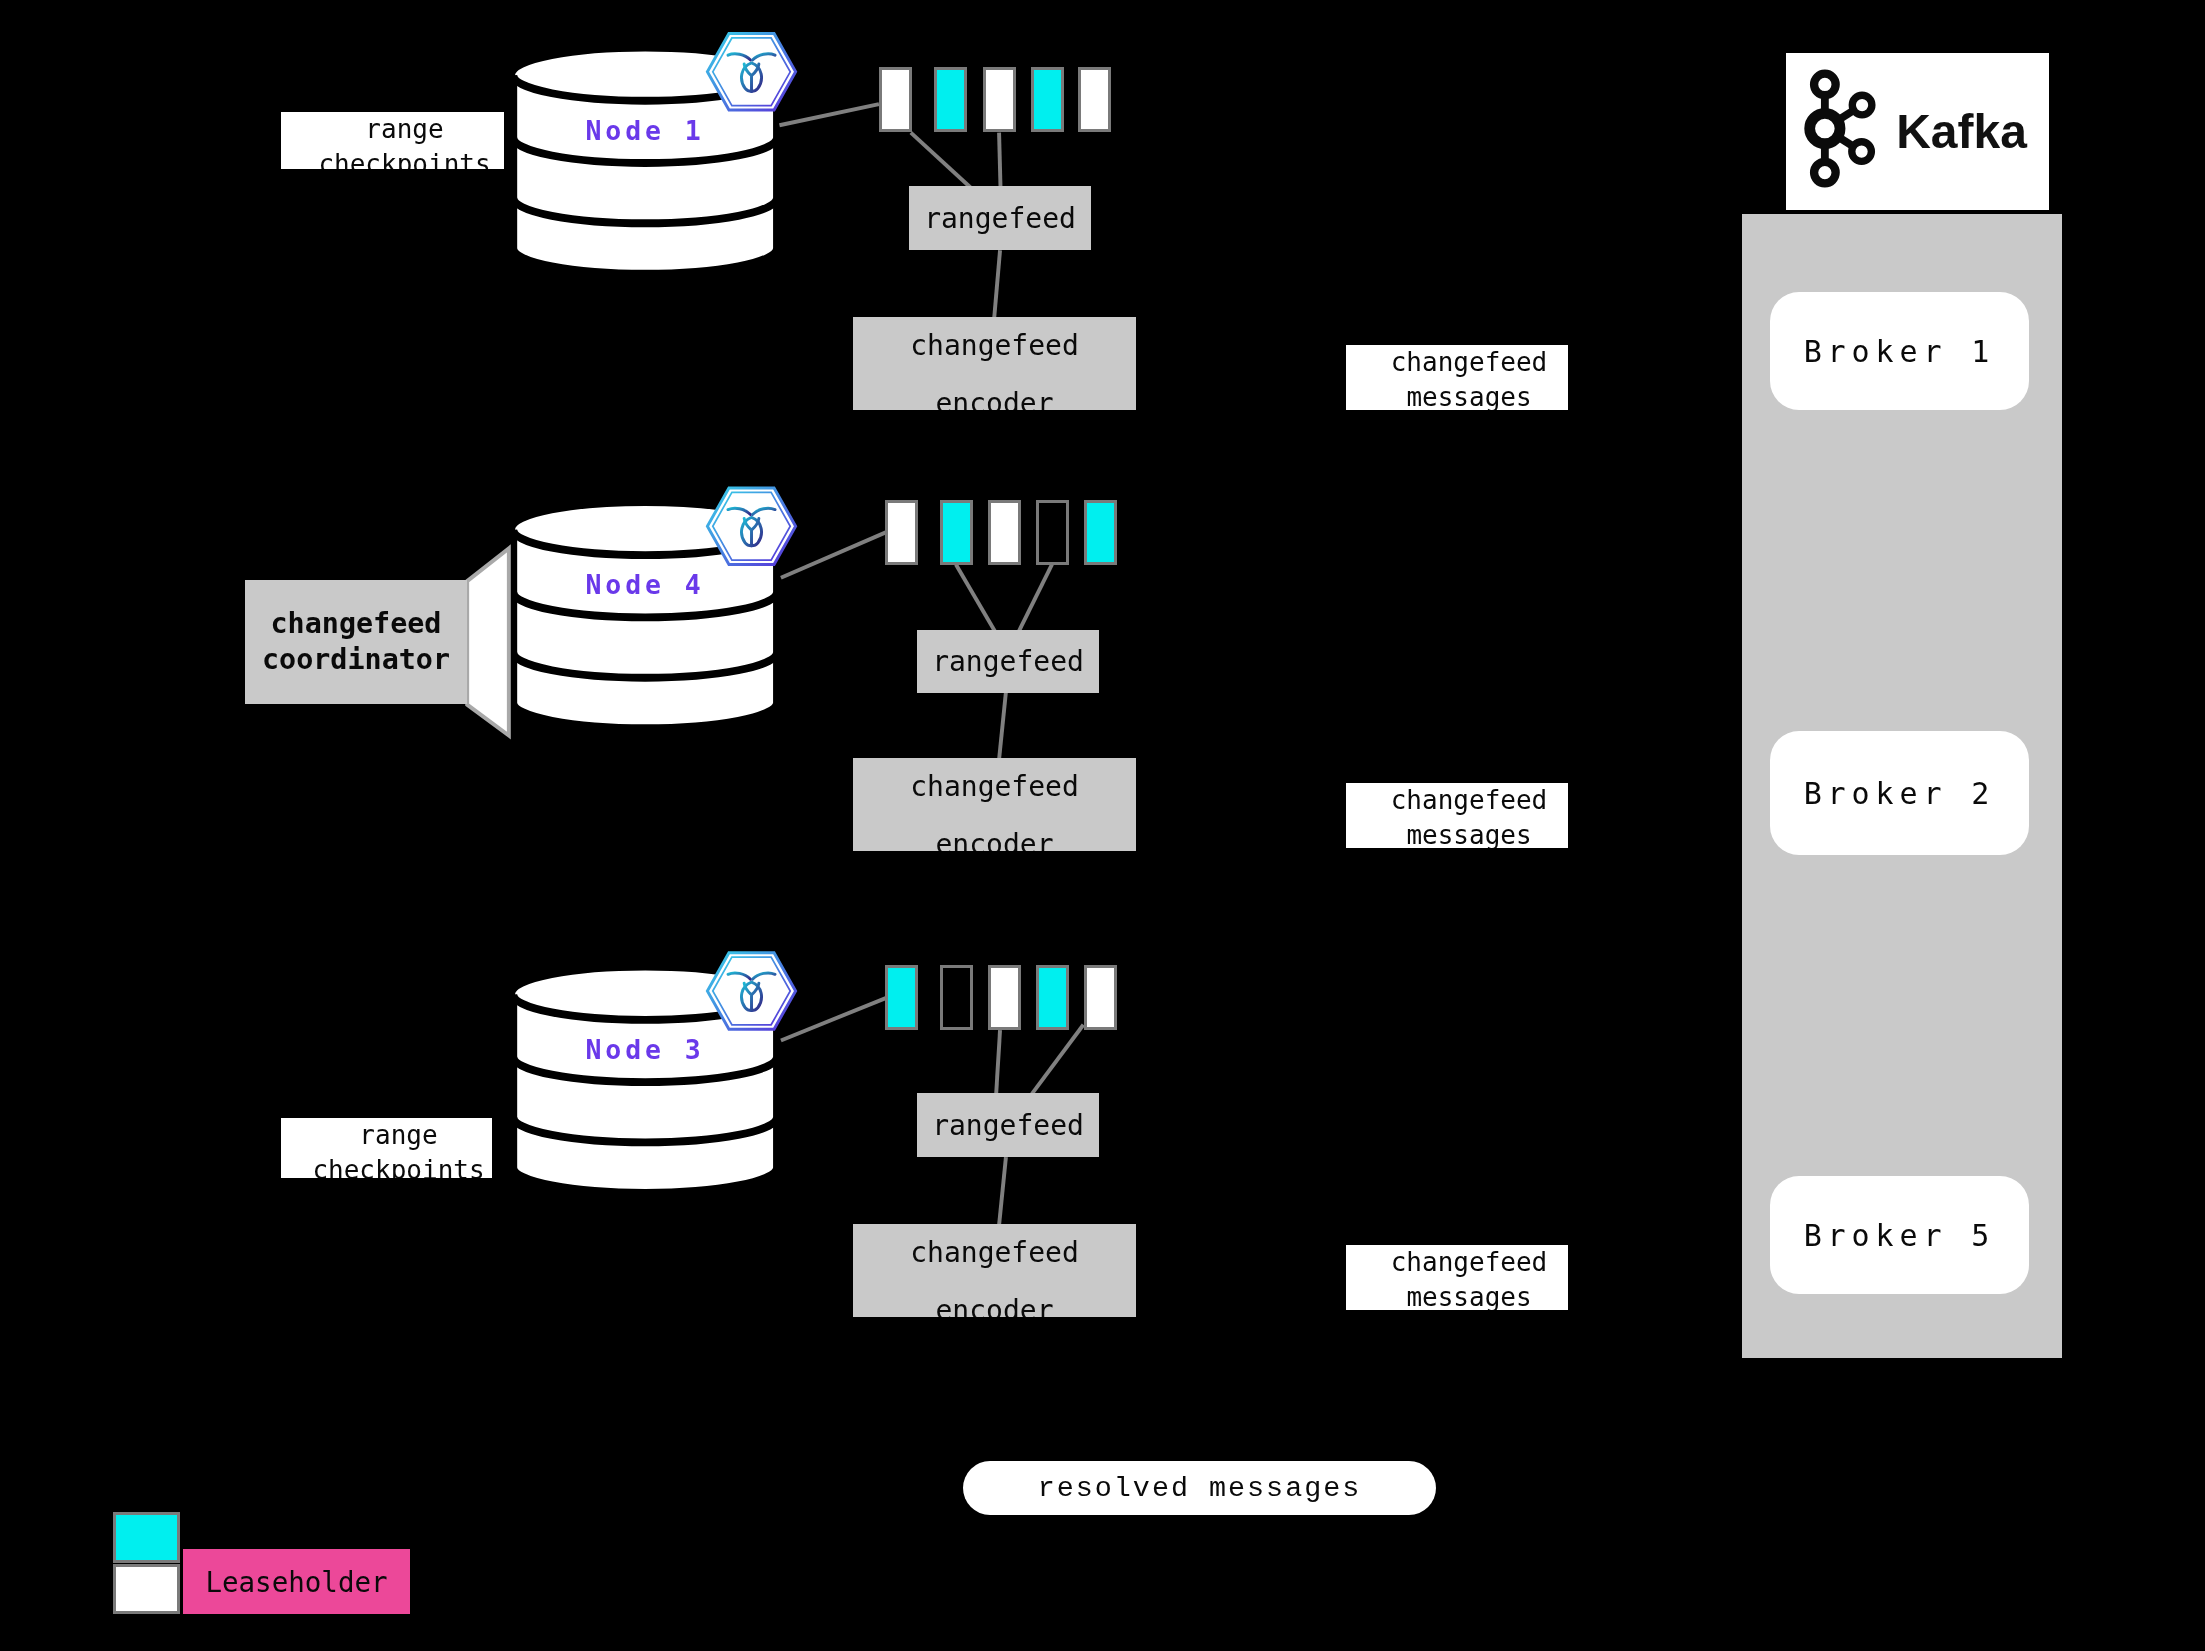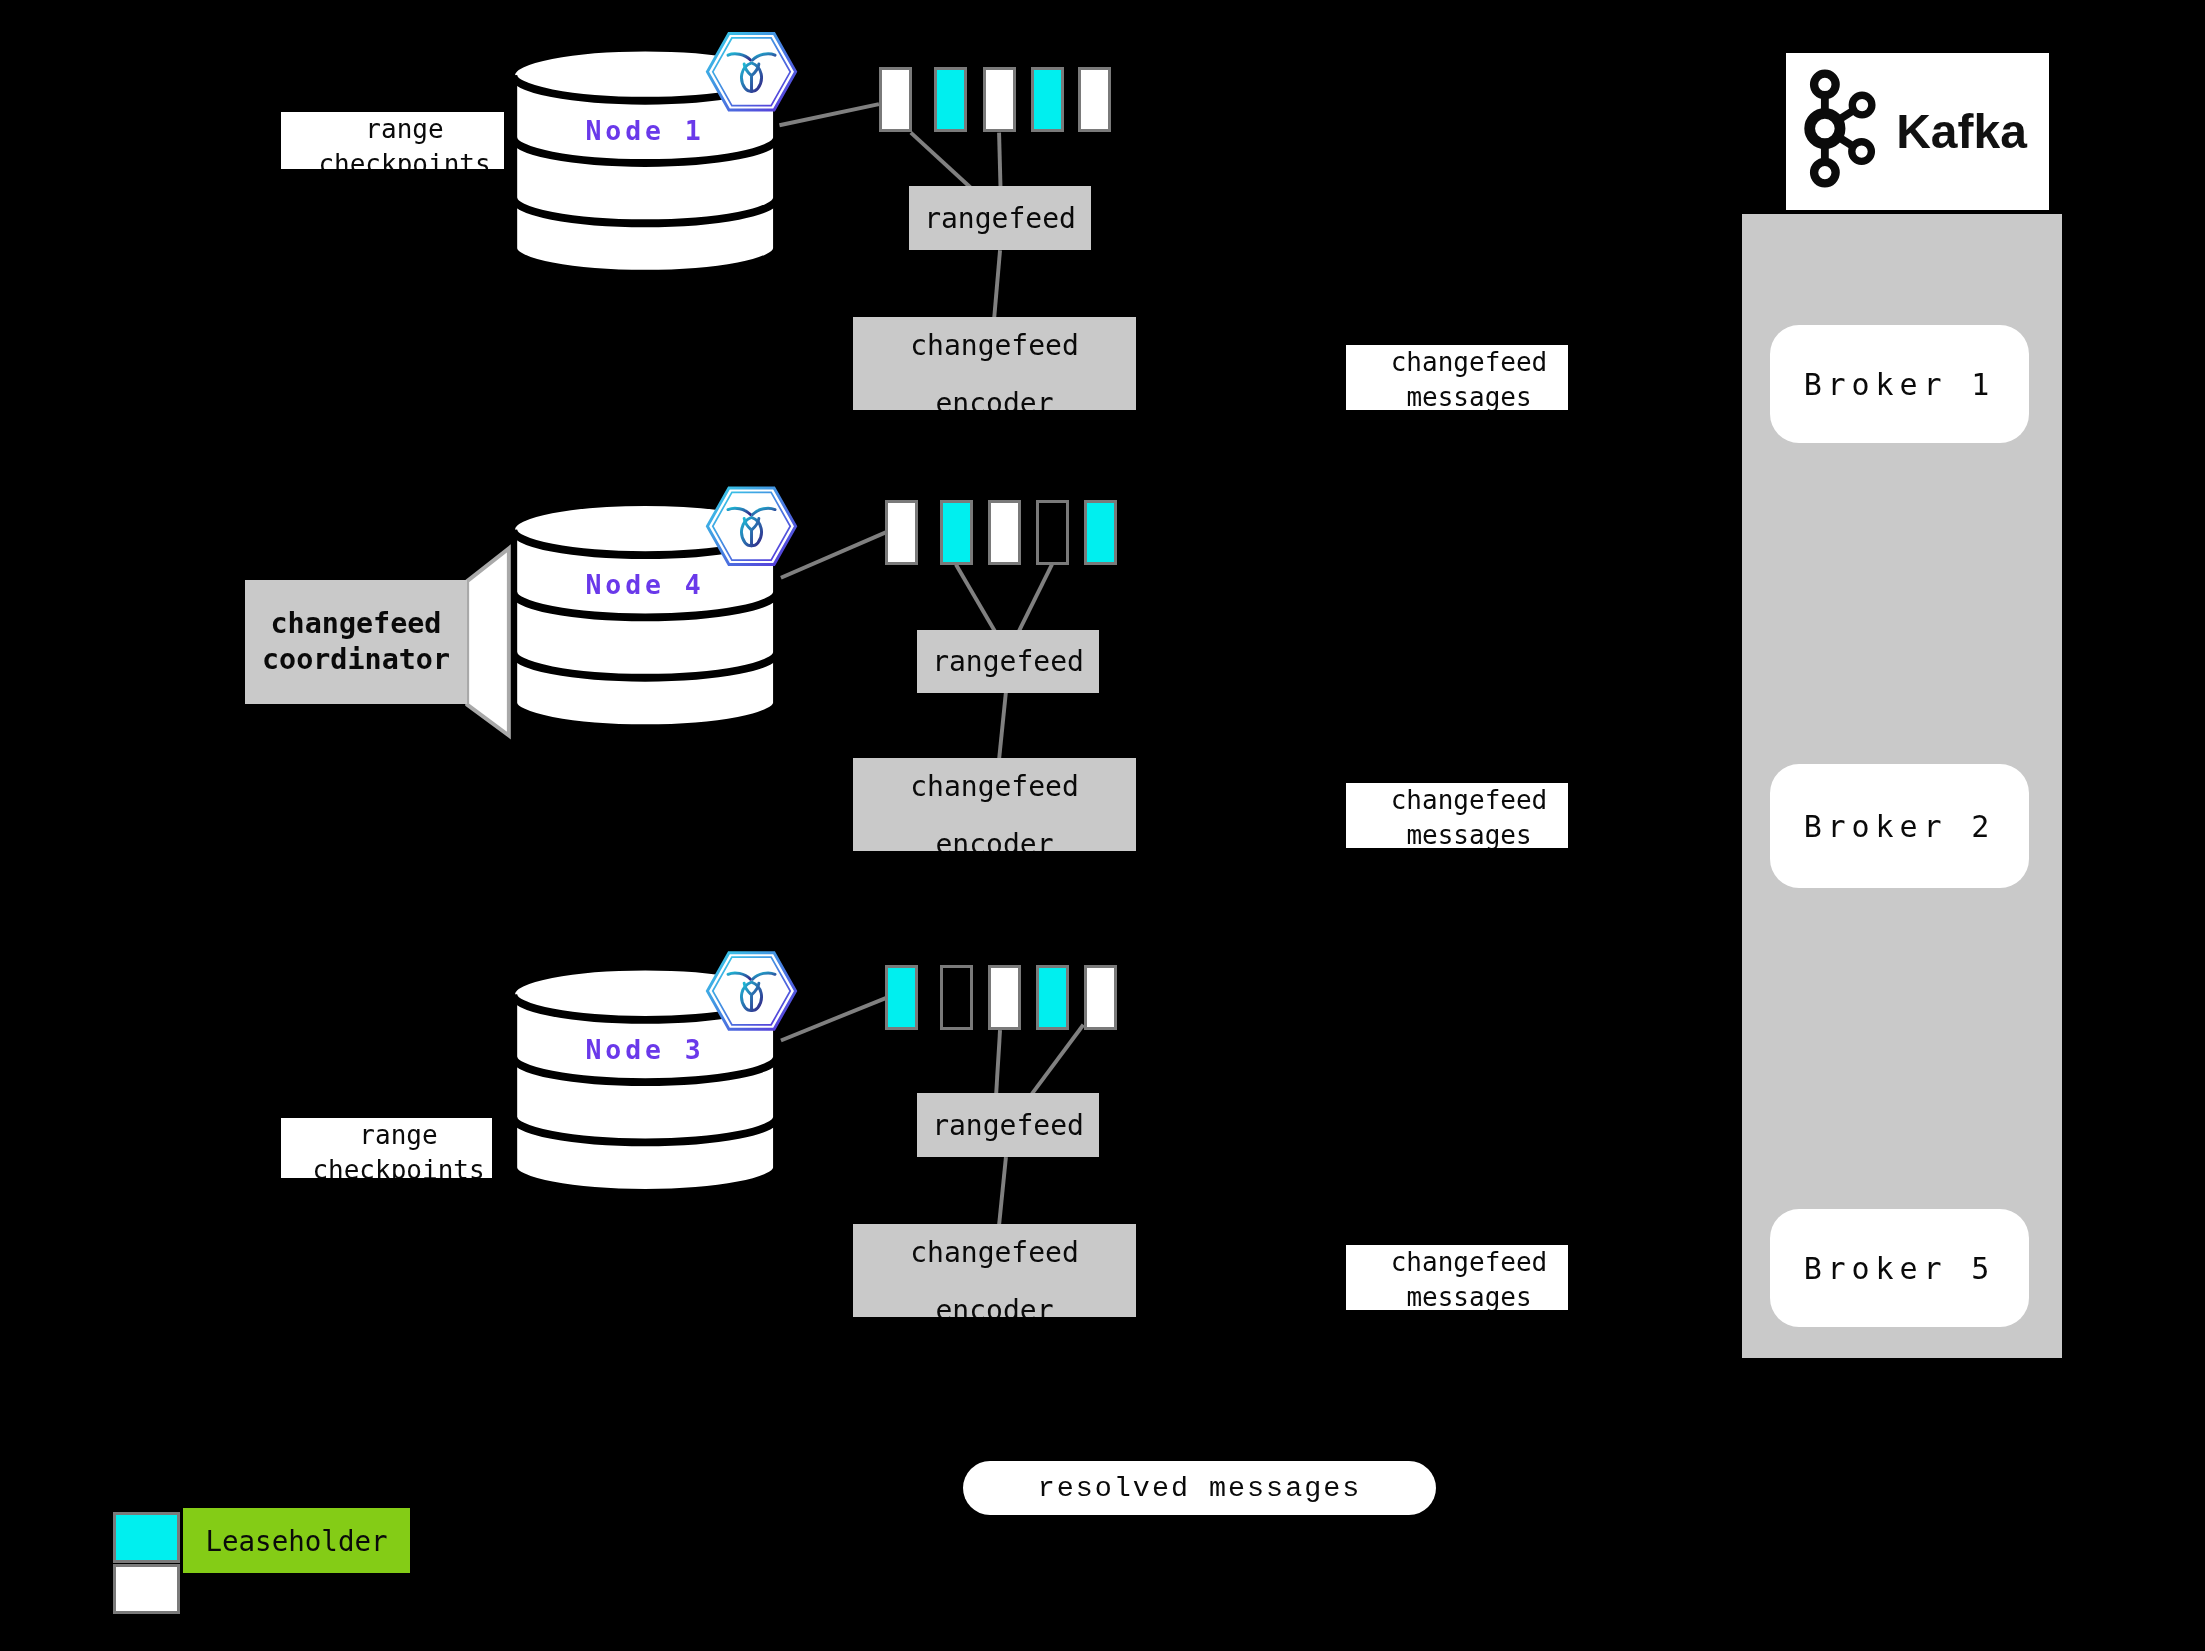--- a/index.html
+++ b/index.html
@@ -31,28 +31,28 @@
          font-weight:bold;line-height:36px;font-size:28.4px;}
   .node-name{color:var(--node-purple);font-weight:bold;font-size:26.5px;letter-spacing:3.9px;
              text-align:center;height:29px;line-height:29px;}
   
   .kafka-box{background:#FFF;margin-left:16px;}
   .kafka-title{position:absolute;left:93px;top:0;right:4.9px;bottom:0;display:flex;
                align-items:center;justify-content:center;color:#111;
                font-family:"Liberation Sans", sans-serif;font-weight:bold;font-size:48px;}
   .container-gray{background:var(--panel-gray);}
   .broker{background:#FFF;border-radius:29px;display:flex;align-items:center;justify-content:center;
-          color:var(--text-black);font-size:30px;letter-spacing:5.9px;margin-top:33px;}
+          color:var(--text-black);font-size:30px;letter-spacing:5.9px;}
   .pill{background:#FFF;border-radius:27px;display:flex;align-items:center;justify-content:center;
         color:var(--text-black);font-size:28.4px;letter-spacing:2px;font-family:Liberation Mono, monospace;}
   .legend-swatch{width:67px;border:3.9px solid var(--swatch-border);}
   .legend-swatch.leaseholder{background:var(--leaseholder);}
   .legend-swatch.replica{background:var(--replica);}
-  .legend-label{background:#84cc16;color:var(--text-black);display:flex;align-items:center;
-                justify-content:center;font-size:27.5px;}
+  .legend-label{background:#ec4899;color:var(--text-black);display:flex;align-items:center;
+                justify-content:center;font-size:27.5px;margin-top:41px;}
 </style>
 </head>
 <body>
 
 <div id="canvas">
 
   <svg class="overlay" width="2205" height="1652" viewBox="0 0 4498 3369">
     <defs>
       <linearGradient id="hexgrad" x1="0" y1="0" x2="1" y2="1">
         <stop offset="0" stop-color="#35D3E8"></stop>

